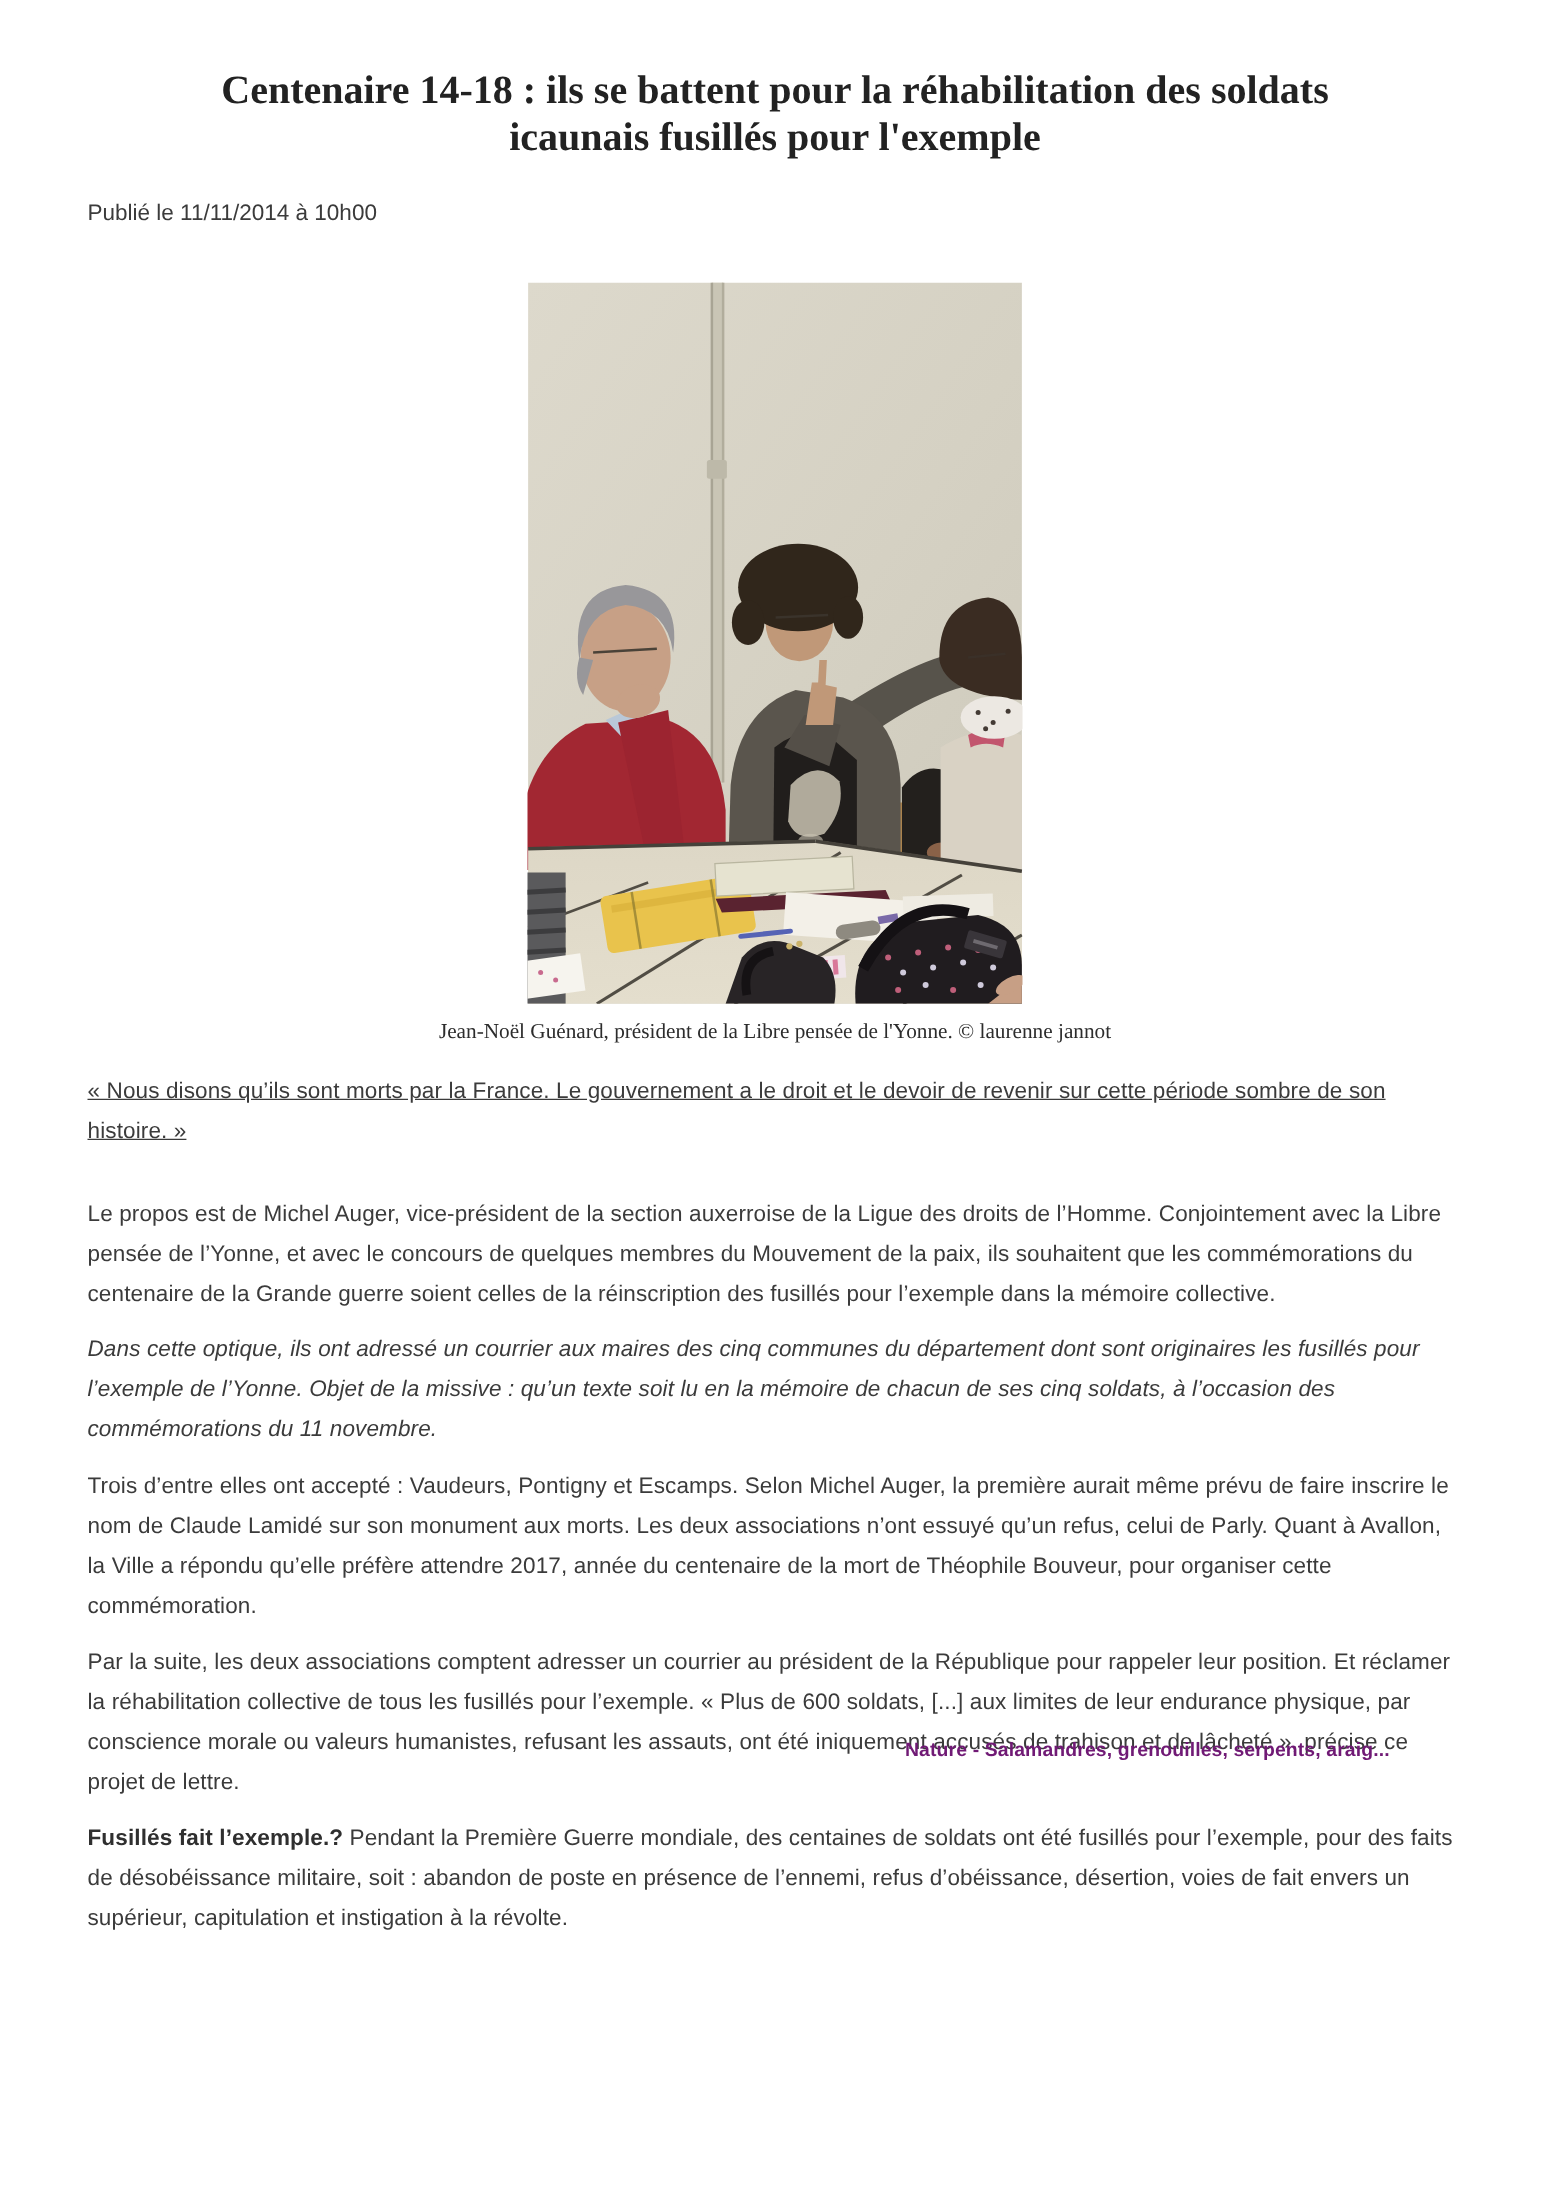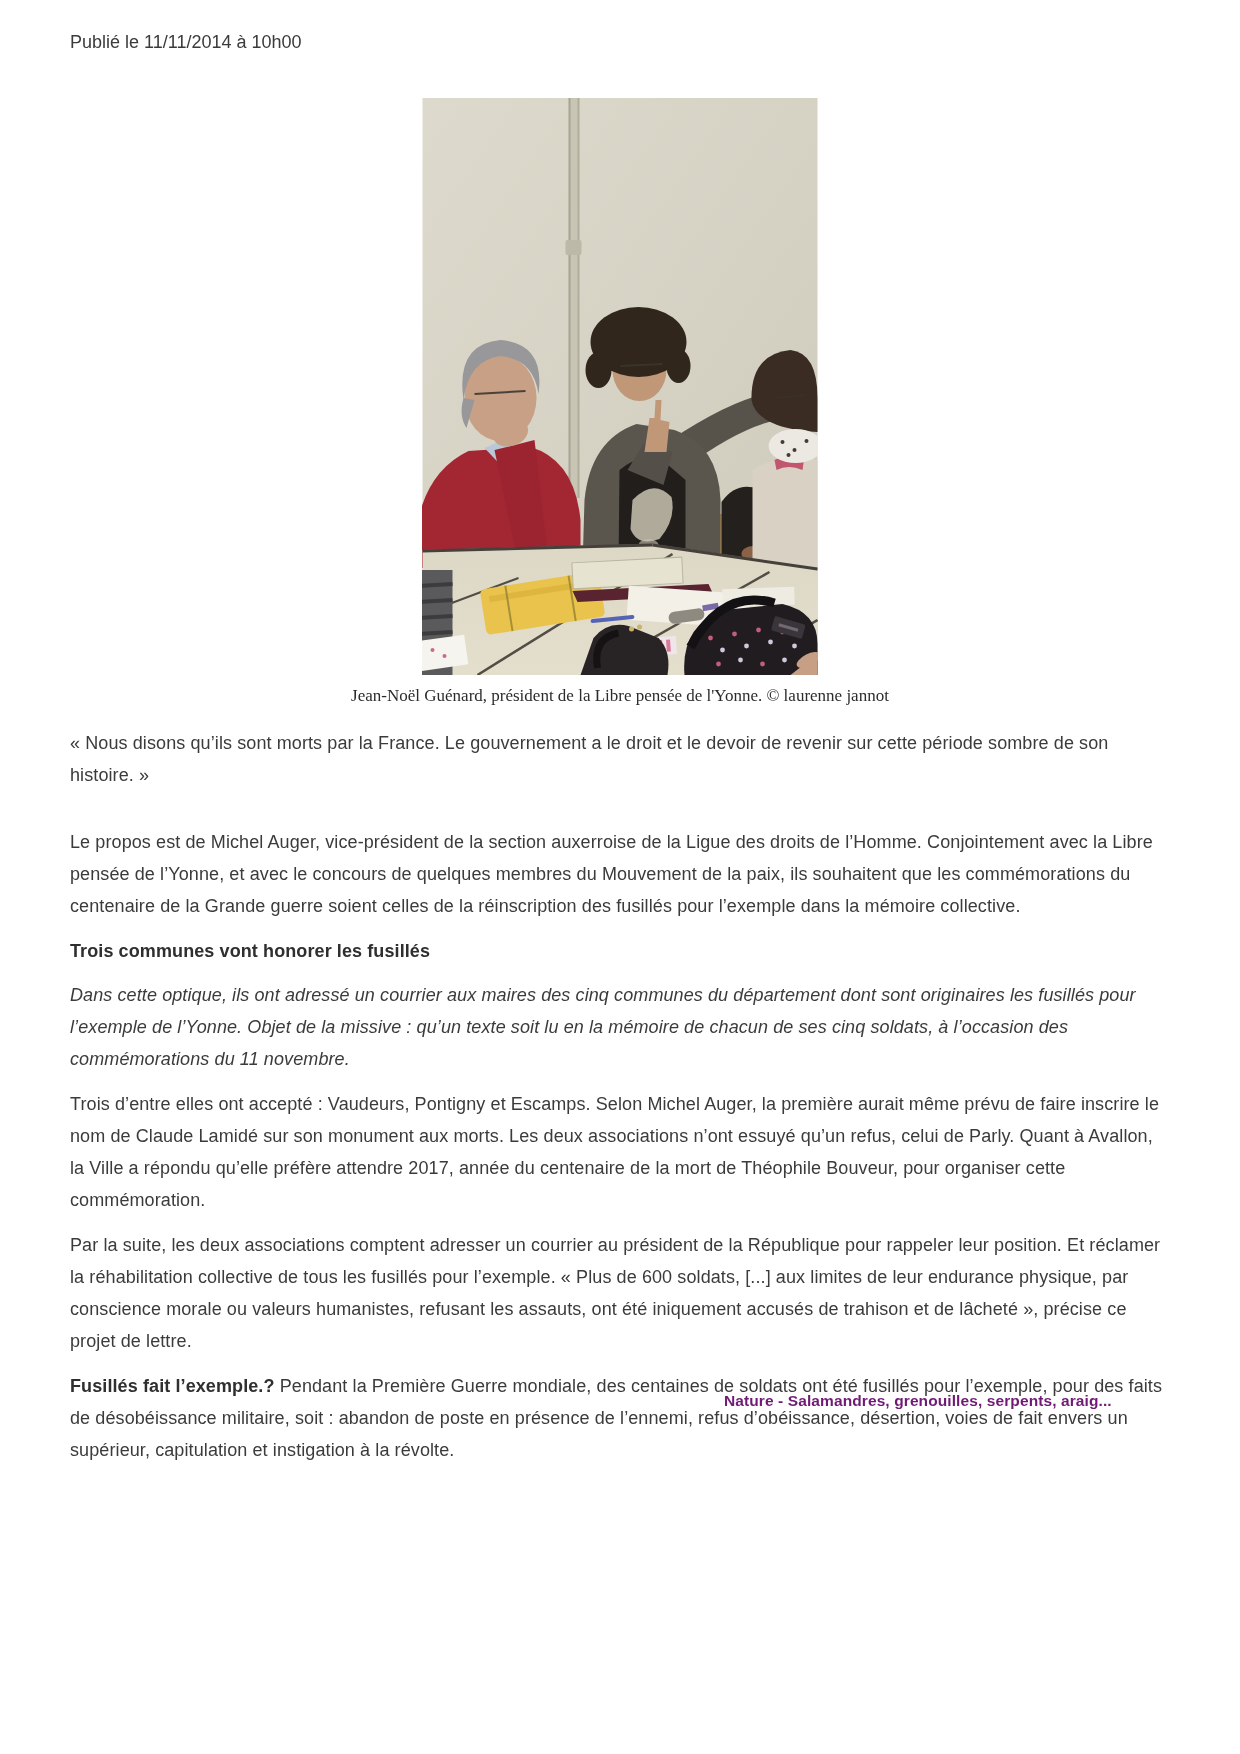--- a/index.html
+++ b/index.html
@@ -27,21 +27,21 @@
 
   figure.photo-figure { margin: 45px 0 0; text-align: center; }
   .photo-frame { display: inline-block; width: 396px; height: 577px; line-height: 0; }
   figcaption {
     font-family: "Liberation Serif", "DejaVu Serif", serif;
     font-size: 17px; color: #2c2c2c; margin-top: 7px; line-height: 20px;
   }
 
   article { font-size: 18px; line-height: 32px; letter-spacing: 0.1px; }
   article p { margin: 13px 0 0; }
-  article p.quote { margin: 21px 0 35px; }
+  article p.quote { margin: 21px 0 35px; text-decoration: underline; }
   article h2.section-heading {
     font-size: 18px; line-height: 32px; letter-spacing: 0.1px;
     font-weight: 700; color: #2f2f2f; margin: 13px 0 0;
   }
   article p.after-heading { margin-top: 12px; font-style: italic; }
   .lead-bold { font-weight: 700; color: #2f2f2f; }
 
   .tooltip-overlay {
     position: absolute;
     left: 724px; top: 1392px;
@@ -49,20 +49,21 @@
     letter-spacing: 0.1px;
     white-space: nowrap;
     pointer-events: none;
   }
 </style>
 </head>
 <body>
 
 <div class="container">
 
+  <h1 class="page-title">Centenaire 14-18 : ils se battent pour la réhabilitation des soldats icaunais fusillés pour l'exemple</h1>
 
   <div class="meta">Publié le 11/11/2014 à 10h00</div>
 
   <figure class="photo-figure">
     <span class="photo-frame">
       
       <svg viewBox="0 0 395 577" width="396" height="577" xmlns="http://www.w3.org/2000/svg">
         <defs>
           <linearGradient id="wall" x1="0" y1="0" x2="1" y2="1">
             <stop offset="0" stop-color="#ddd9cc"></stop>
@@ -208,21 +209,20 @@
       </svg>
     </span>
     <figcaption>Jean-Noël Guénard, président de la Libre pensée de l'Yonne. © laurenne jannot</figcaption>
   </figure>
 
   <article>
     <p class="quote">« Nous disons qu’ils sont morts par la France. Le gouvernement a le droit et le devoir de revenir sur cette période sombre de son histoire. »</p>
 
     <p>Le propos est de Michel Auger, vice-président de la section auxerroise de la Ligue des droits de l’Homme. Conjointement avec la Libre pensée de l’Yonne, et avec le concours de quelques membres du Mouvement de la paix, ils souhaitent que les commémorations du centenaire de la Grande guerre soient celles de la réinscription des fusillés pour l’exemple dans la mémoire collective.</p>
 
-    <h2 class="section-heading">Trois communes vont honorer les fusillés</h2>
     <p class="after-heading">Dans cette optique, ils ont adressé un courrier aux maires des cinq communes du département dont sont originaires les fusillés pour l’exemple de l’Yonne. Objet de la missive : qu’un texte soit lu en la mémoire de chacun de ses cinq soldats, à l’occasion des commémorations du 11 novembre.</p>
 
     <p>Trois d’entre elles ont accepté : Vaudeurs, Pontigny et Escamps. Selon Michel Auger, la première aurait même prévu de faire inscrire le nom de Claude Lamidé sur son monument aux morts. Les deux associations n’ont essuyé qu’un refus, celui de Parly. Quant à Avallon, la Ville a répondu qu’elle préfère attendre 2017, année du centenaire de la mort de Théophile Bouveur, pour organiser cette commémoration.</p>
 
     <p>Par la suite, les deux associations comptent adresser un courrier au président de la République pour rappeler leur position. Et réclamer la réhabilitation collective de tous les fusillés pour l’exemple. « Plus de 600 soldats, [...] aux limites de leur endurance physique, par conscience morale ou valeurs humanistes, refusant les assauts, ont été iniquement accusés de trahison et de lâcheté », précise ce projet de lettre.</p>
 
 
     <p><span class="lead-bold">Fusillés fait l’exemple.? </span><span>Pendant la Première Guerre mondiale, des centaines de soldats ont été fusillés pour l’exemple, pour des faits de désobéissance militaire, soit : abandon de poste en présence de l’ennemi, refus d’obéissance, désertion, voies de fait envers un supérieur, capitulation et instigation à la révolte.</span></p>
   </article>
 

